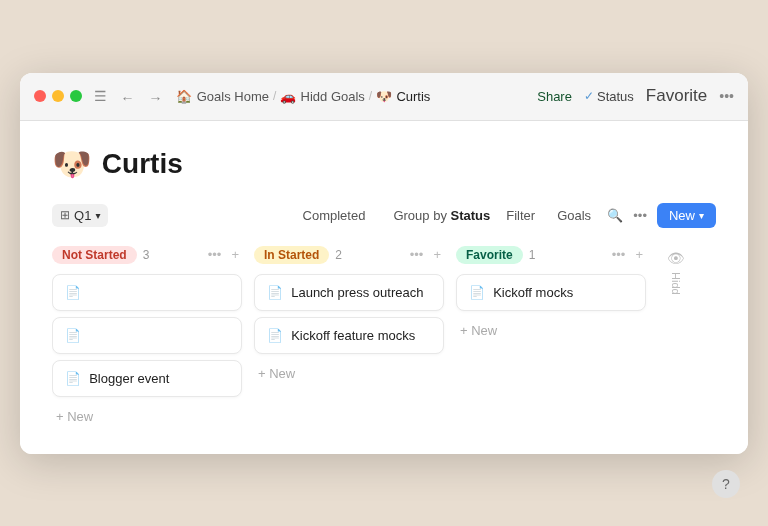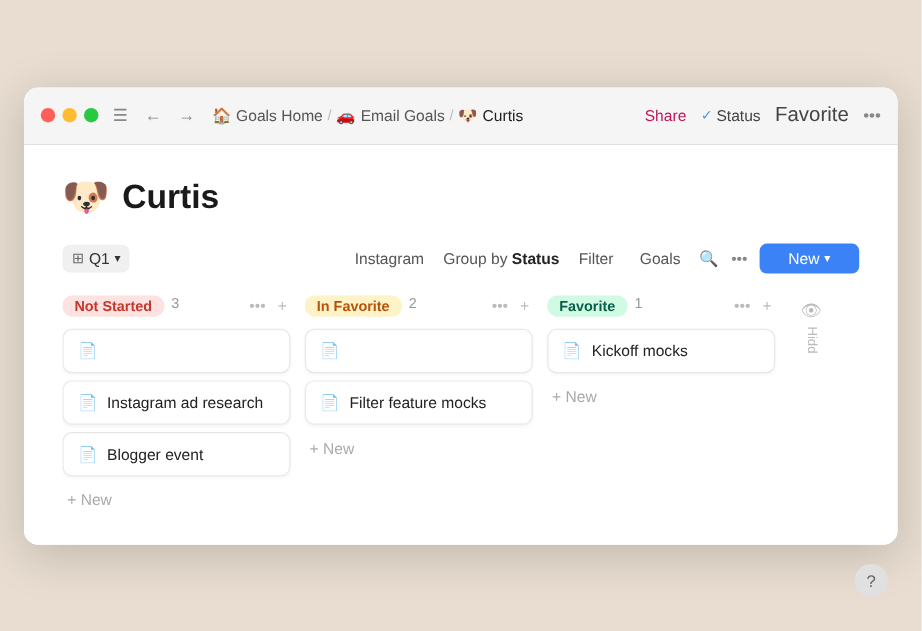--- a/index.html
+++ b/index.html
@@ -90,21 +90,21 @@
       align-items: center;
       gap: 12px;
       font-size: 13px;
       color: #444;
     }
     .share-btn {
       background: none;
       border: none;
       cursor: pointer;
       font-size: 13px;
-      color: #be185d;
+      color: #14532d;
     }
     .updates-btn {
       display: flex;
       align-items: center;
       gap: 3px;
       background: none;
       border: none;
       cursor: pointer;
       font-size: 13px;
       color: #444;
@@ -182,41 +182,42 @@
       color: #555;
       padding: 3px 6px;
       border-radius: 4px;
     }
     .group-by-btn {
       font-size: 13px;
       color: #555;
       background: none;
       border: none;
       cursor: pointer;
+      margin-left: 12px;
     }
     .search-icon-btn {
       background: none;
       border: none;
       cursor: pointer;
       font-size: 13px;
       color: #888;
     }
     .toolbar-more {
       background: none;
       border: none;
       cursor: pointer;
       font-size: 13px;
       color: #888;
     }
     .new-btn {
       background: #3b82f6;
       color: #fff;
       border: none;
       border-radius: 6px;
-      padding: 5px 24px;
+      padding: 5px 12px;
       font-size: 13px;
       font-weight: 500;
       cursor: pointer;
       display: flex;
       align-items: center;
       gap: 4px;
     }
     .new-btn-chevron {
       font-size: 10px;
     }
@@ -227,20 +228,21 @@
       align-items: flex-start;
       overflow-x: auto;
     }
     .column {
       min-width: 190px;
       width: 190px;
       flex-shrink: 0;
     }
     .column-header {
       display: flex;
+      align-items: center;
       gap: 6px;
       margin-bottom: 10px;
     }
     .status-badge {
       border-radius: 12px;
       padding: 2px 10px;
       font-size: 12px;
       font-weight: 600;
     }
     .status-not-started { background: #fee2e2; color: #c0392b; }
@@ -347,21 +349,21 @@
       <button class="nav-btn">→</button>
     </div>
     <div class="breadcrumb">
       <div class="breadcrumb-item">
         <span>🏠</span>
         <span>Goals Home</span>
       </div>
       <span class="breadcrumb-sep">/</span>
       <div class="breadcrumb-item">
         <span>🚗</span>
-        <span>Email Goals</span>
+        <span>Hidd Goals</span>
       </div>
       <span class="breadcrumb-sep">/</span>
       <div class="breadcrumb-item current">
         <span>🐶</span>
         <span>Curtis</span>
       </div>
     </div>
     <div class="titlebar-actions">
       <button class="share-btn">Share</button>
       <button class="updates-btn">
@@ -381,21 +383,21 @@
     </div>
 
     <div class="toolbar">
       <div class="view-selector">
         <span class="view-selector-icon">⊞</span>
         <span>Q1</span>
         <span style="font-size:10px;">▾</span>
       </div>
       <div class="toolbar-spacer"></div>
       <div class="toolbar-actions">
-        <button class="toolbar-action-btn">Instagram</button>
+        <button class="toolbar-action-btn">Completed</button>
         <button class="group-by-btn">
           <span>Group by</span>
           <span style="font-weight:600;color:#222;">Status</span>
         </button>
         <button class="toolbar-action-btn">Filter</button>
         <button class="toolbar-action-btn">Goals</button>
         <button class="search-icon-btn">🔍</button>
         <button class="toolbar-more">•••</button>
         <button class="new-btn">
           <span>New</span>
@@ -413,44 +415,44 @@
           <div class="column-header-actions">
             <button class="col-more-btn">•••</button>
             <button class="col-add-btn">+</button>
           </div>
         </div>
         <div class="card">
           <span class="card-icon">📄</span>
         </div>
         <div class="card">
           <span class="card-icon">📄</span>
-          <span class="card-text">Instagram ad research</span>
         </div>
         <div class="card">
           <span class="card-icon">📄</span>
           <span class="card-text">Blogger event</span>
         </div>
         <div class="add-new-row">+ New</div>
       </div>
 
       <div class="column">
         <div class="column-header">
-          <span class="status-badge status-in-progress">In Favorite</span>
+          <span class="status-badge status-in-progress">In Started</span>
           <span class="column-count">2</span>
           <div class="column-header-actions">
             <button class="col-more-btn">•••</button>
             <button class="col-add-btn">+</button>
           </div>
         </div>
         <div class="card">
           <span class="card-icon">📄</span>
-        </div>
-        <div class="card">
-          <span class="card-icon">📄</span>
-          <span class="card-text">Filter feature mocks</span>
+          <span class="card-text">Launch press outreach</span>
+        </div>
+        <div class="card">
+          <span class="card-icon">📄</span>
+          <span class="card-text">Kickoff feature mocks</span>
         </div>
         <div class="add-new-row">+ New</div>
       </div>
 
       <div class="column">
         <div class="column-header">
           <span class="status-badge status-completed">Favorite</span>
           <span class="column-count">1</span>
           <div class="column-header-actions">
             <button class="col-more-btn">•••</button>

